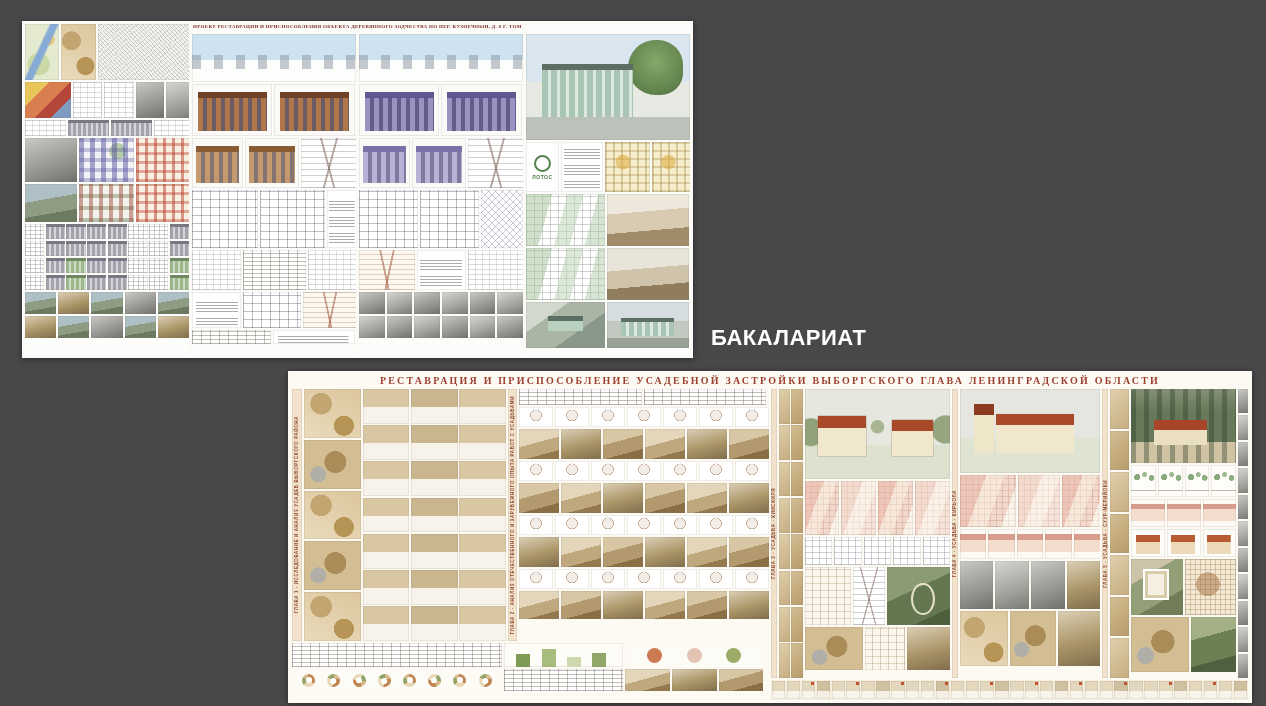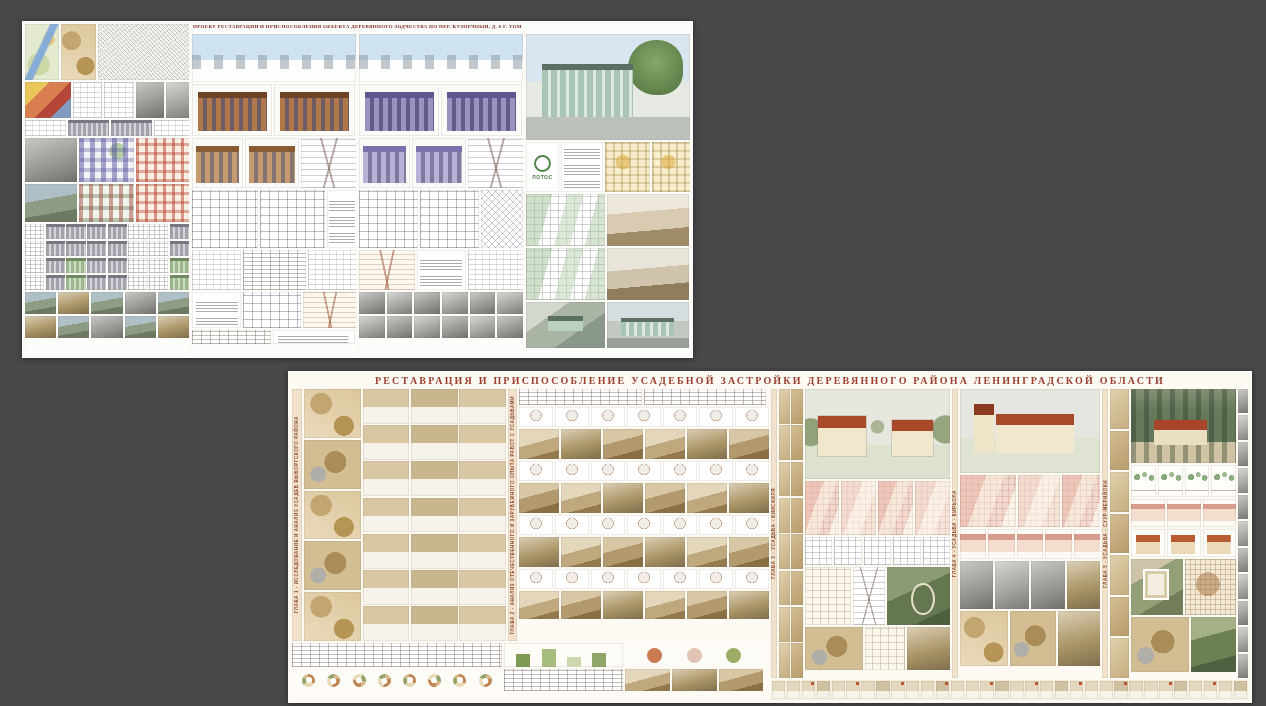--- a/index.html
+++ b/index.html
@@ -324,23 +324,24 @@
             <div class="t interior2" style="flex: 0 0 50%;"></div>
           </div>
           <div class="prow" style="flex: 0 0 46px;">
             <div class="t render-aerial" style="flex: 0 0 48%;"></div>
             <div class="t render-street" style="flex: 0 0 50%;"></div>
           </div>
         </div>
       </div>
   </div>
 
+  <div class="slide-label" id="label-bachelor">БАКАЛАРИАТ</div>
 
   <div class="poster poster-bottom">
-    <div class="bottom-title">РЕСТАВРАЦИЯ И ПРИСПОСОБЛЕНИЕ УСАДЕБНОЙ ЗАСТРОЙКИ ДЕРЕВЯННОГО РАЙОНА ЛЕНИНГРАДСКОЙ ОБЛАСТИ</div>
+    <div class="bottom-title">РЕСТАВРАЦИЯ И ПРИСПОСОБЛЕНИЕ УСАДЕБНОЙ ЗАСТРОЙКИ ВЫБОРГСКОГО ГЛАВА ЛЕНИНГРАДСКОЙ ОБЛАСТИ</div>
     <div class="bottom-content">
         <div class="t left-group colwrap" style="flex: 1 1 0px;">
           <div class="prow" style="flex: 0 0 252px;">
             <div class="t chapter-strip" style="flex: 0 0 2%;">
               <span class="vtext">ГЛАВА 1 · ИССЛЕДОВАНИЕ И АНАЛИЗ УСАДЕБ ВЫБОРГСКОГО РАЙОНА</span>
             </div>
             <div class="t repcol" style="flex: 0 0 12%;">
               <span class="it map-sepia"></span>
               <span class="it map-sepia2"></span>
               <span class="it map-sepia"></span>

